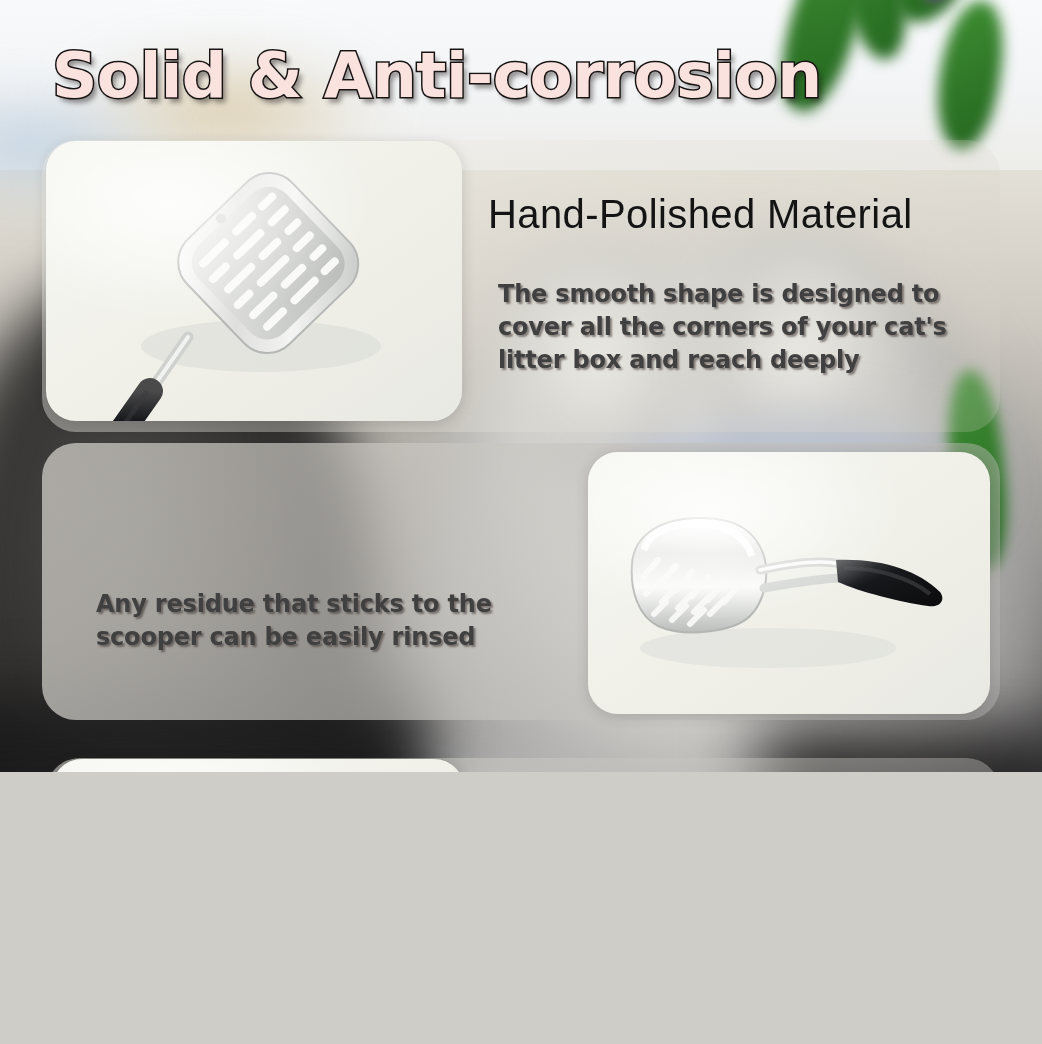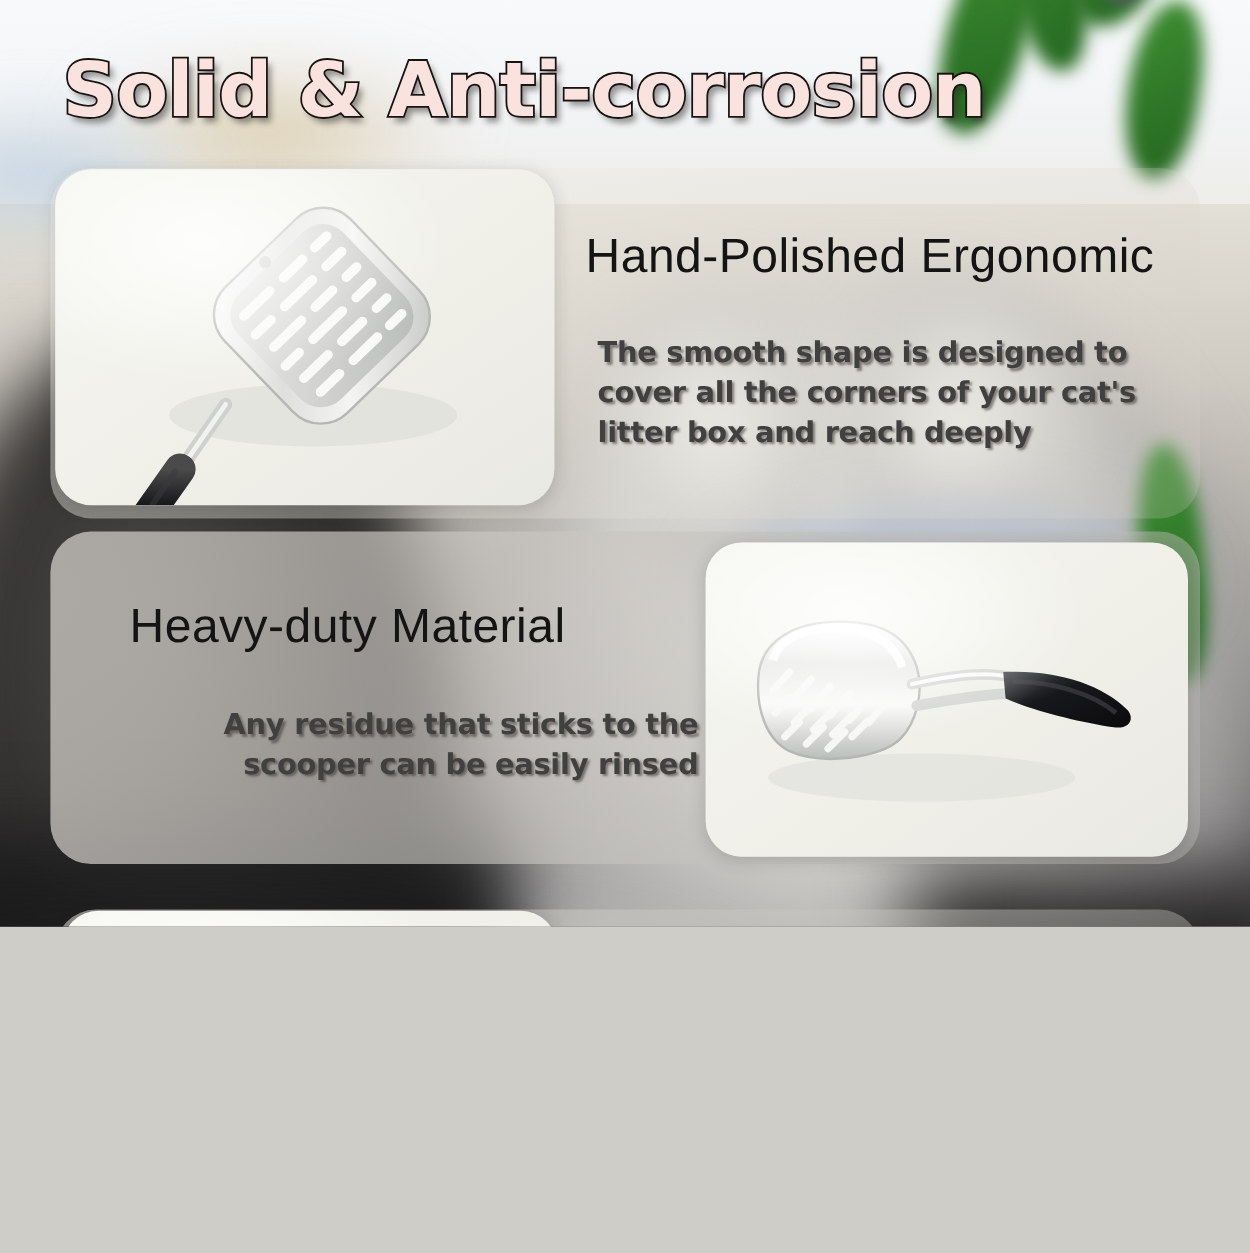--- a/index.html
+++ b/index.html
@@ -97,21 +97,21 @@
     font-family:"Liberation Sans", sans-serif;
     font-weight:400;font-size:40px;color:#141414;letter-spacing:.4px;white-space:nowrap;}
   .body{position:absolute;
     font-family:"DejaVu Sans", sans-serif;
     font-weight:700;font-size:24px;line-height:33px;color:#404040;
     letter-spacing:-.2px;
     text-shadow:2px 2px 2px rgba(60,50,48,.55);}
   .t1h{left:488px;top:192px;}
   .t1b{left:498px;top:278px;width:480px;}
   .t2h{left:108px;top:500px;}
-  .t2b{left:112px;top:588px;width:470px;text-align:right;}
+  .t2b{left:96px;top:588px;width:470px;}
   .t3h{left:492px;top:795px;}
   .t3b{left:500px;top:868px;width:470px;}
 </style>
 </head>
 <body>
 
 <div id="stage">
 
   <div class="bg">
     <div class="bg-layer">
@@ -188,26 +188,25 @@
         </g>
         <circle cx="218" cy="60" r="5" fill="#c9cac7"></circle>
       </g>
       <path d="M142 196 L92 268" stroke="#cfd1ce" stroke-width="11" stroke-linecap="round"></path>
       <path d="M142 196 L92 268" stroke="#f2f3f1" stroke-width="4" stroke-linecap="round"></path>
       <path d="M104 250 L56 318" stroke="url(#gr1)" stroke-width="26" stroke-linecap="round"></path>
       <path d="M100 252 L60 310" stroke="#3a3b3e" stroke-width="5" stroke-linecap="round" opacity=".5"></path>
     </svg>
   </div>
 
-  <div class="head t1h">Hand-Polished Ergonomic</div>
+  <div class="head t1h">Hand-Polished Material</div>
   <div class="body t1b">The smooth shape is designed to cover all the corners of your cat's litter box and reach deeply</div>
 
   <div class="panel r2"></div>
 
-  <div class="head t2h">Heavy-duty Material</div>
   <div class="body t2b">Any residue that sticks to the scooper can be easily rinsed</div>
 
   <div class="card c2">
     <div class="sheen"></div>
     <svg viewBox="0 0 402 262" width="402" height="262">
       <defs>
         <linearGradient id="al2" x1="0" y1="0" x2="0" y2="1">
           <stop offset="0" stop-color="#ffffff"></stop>
             <stop offset=".3" stop-color="#e4e5e2"></stop>
           <stop offset=".6" stop-color="#fafbf9"></stop>

